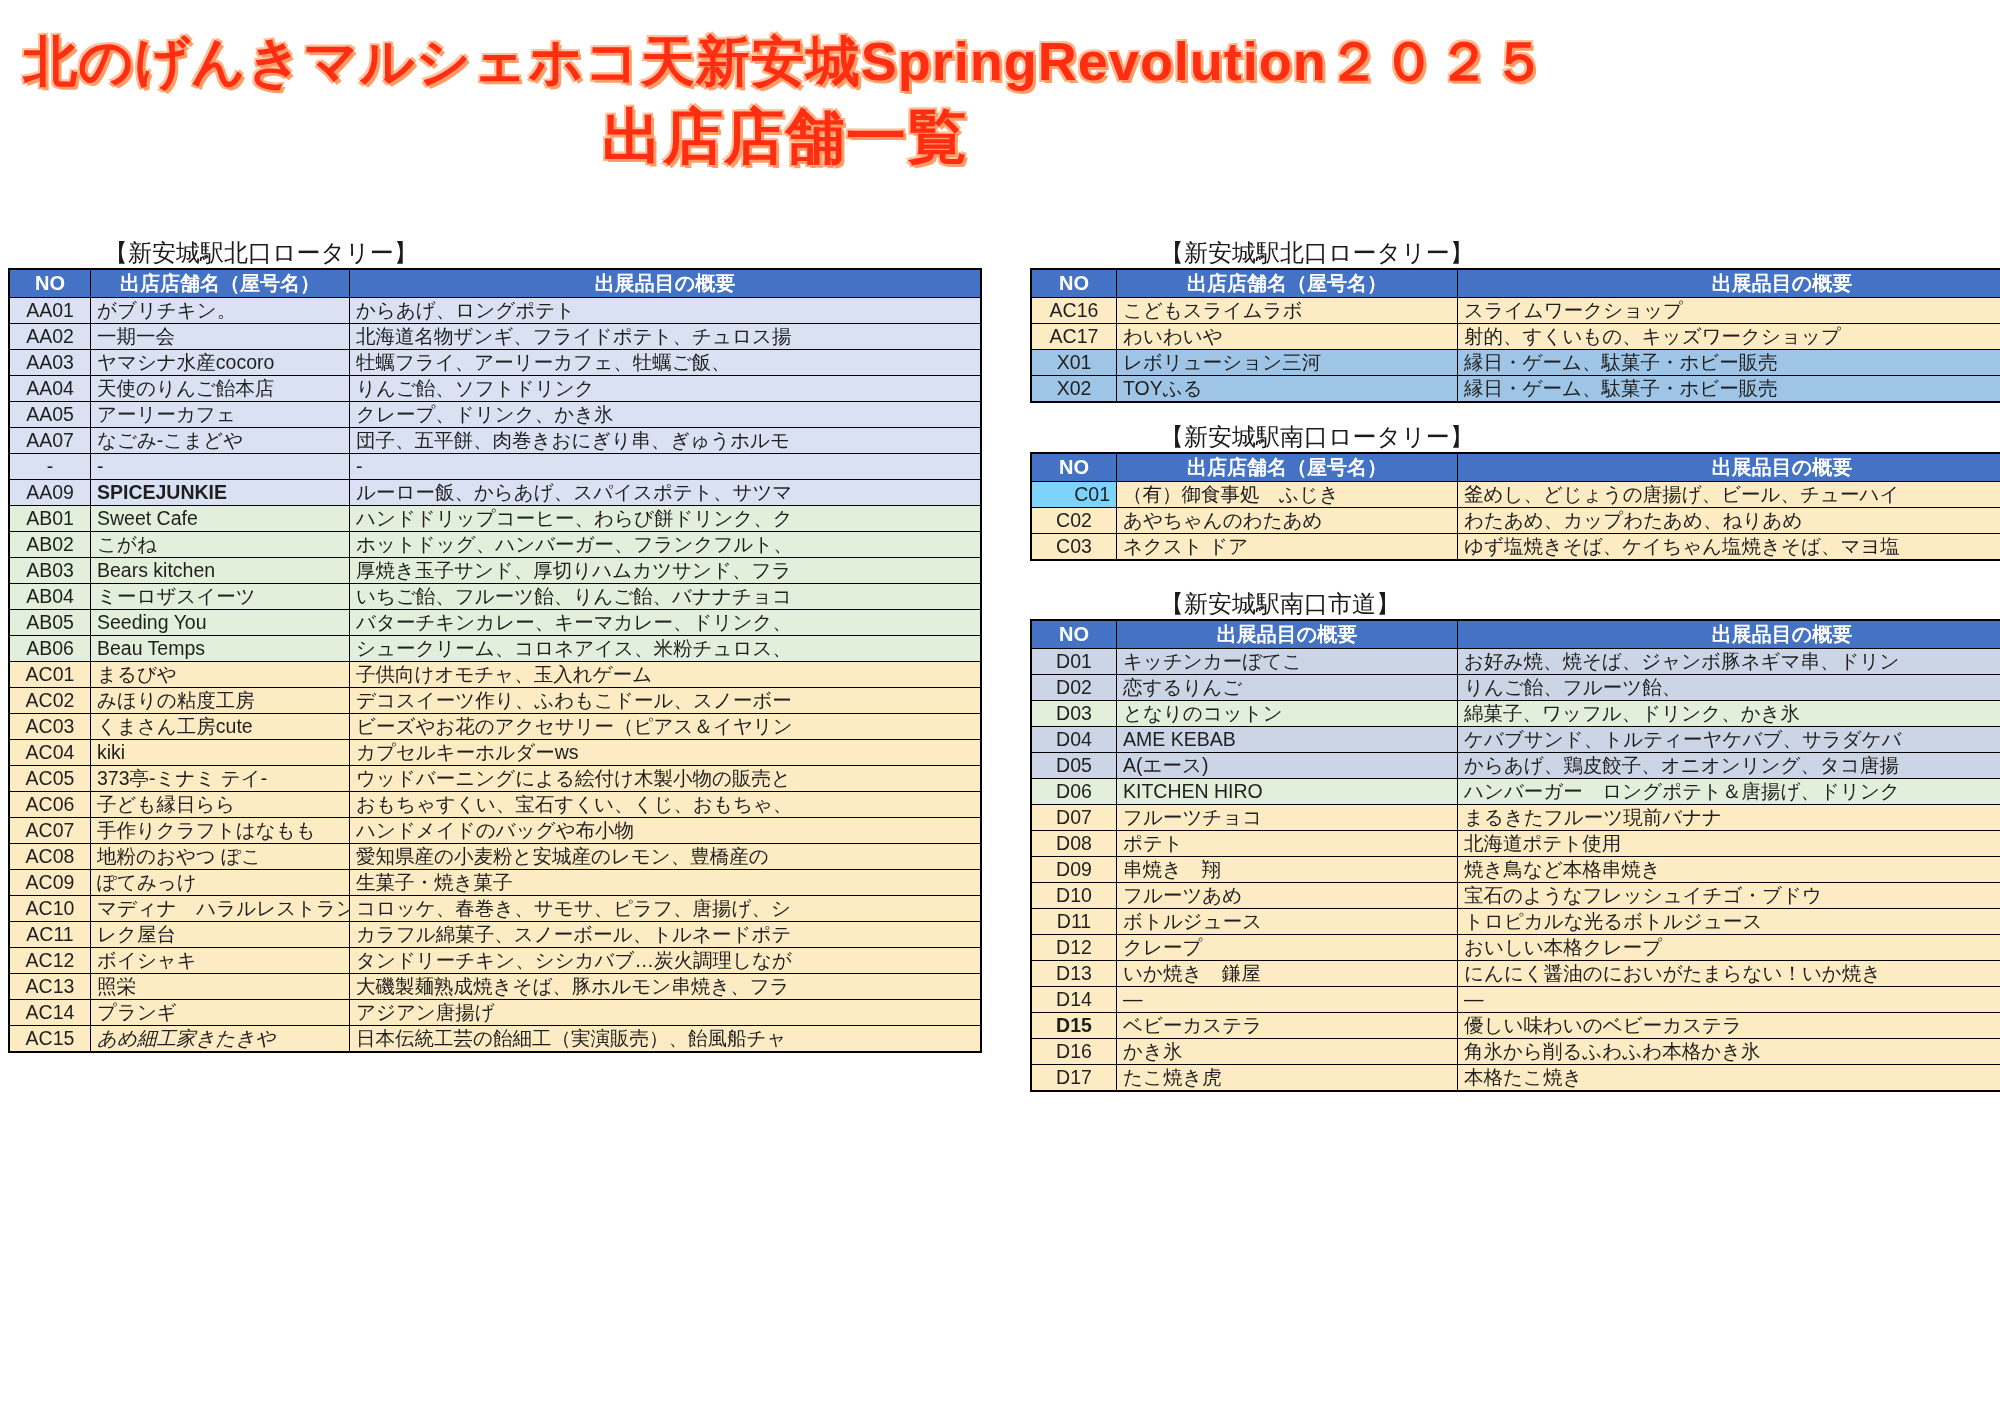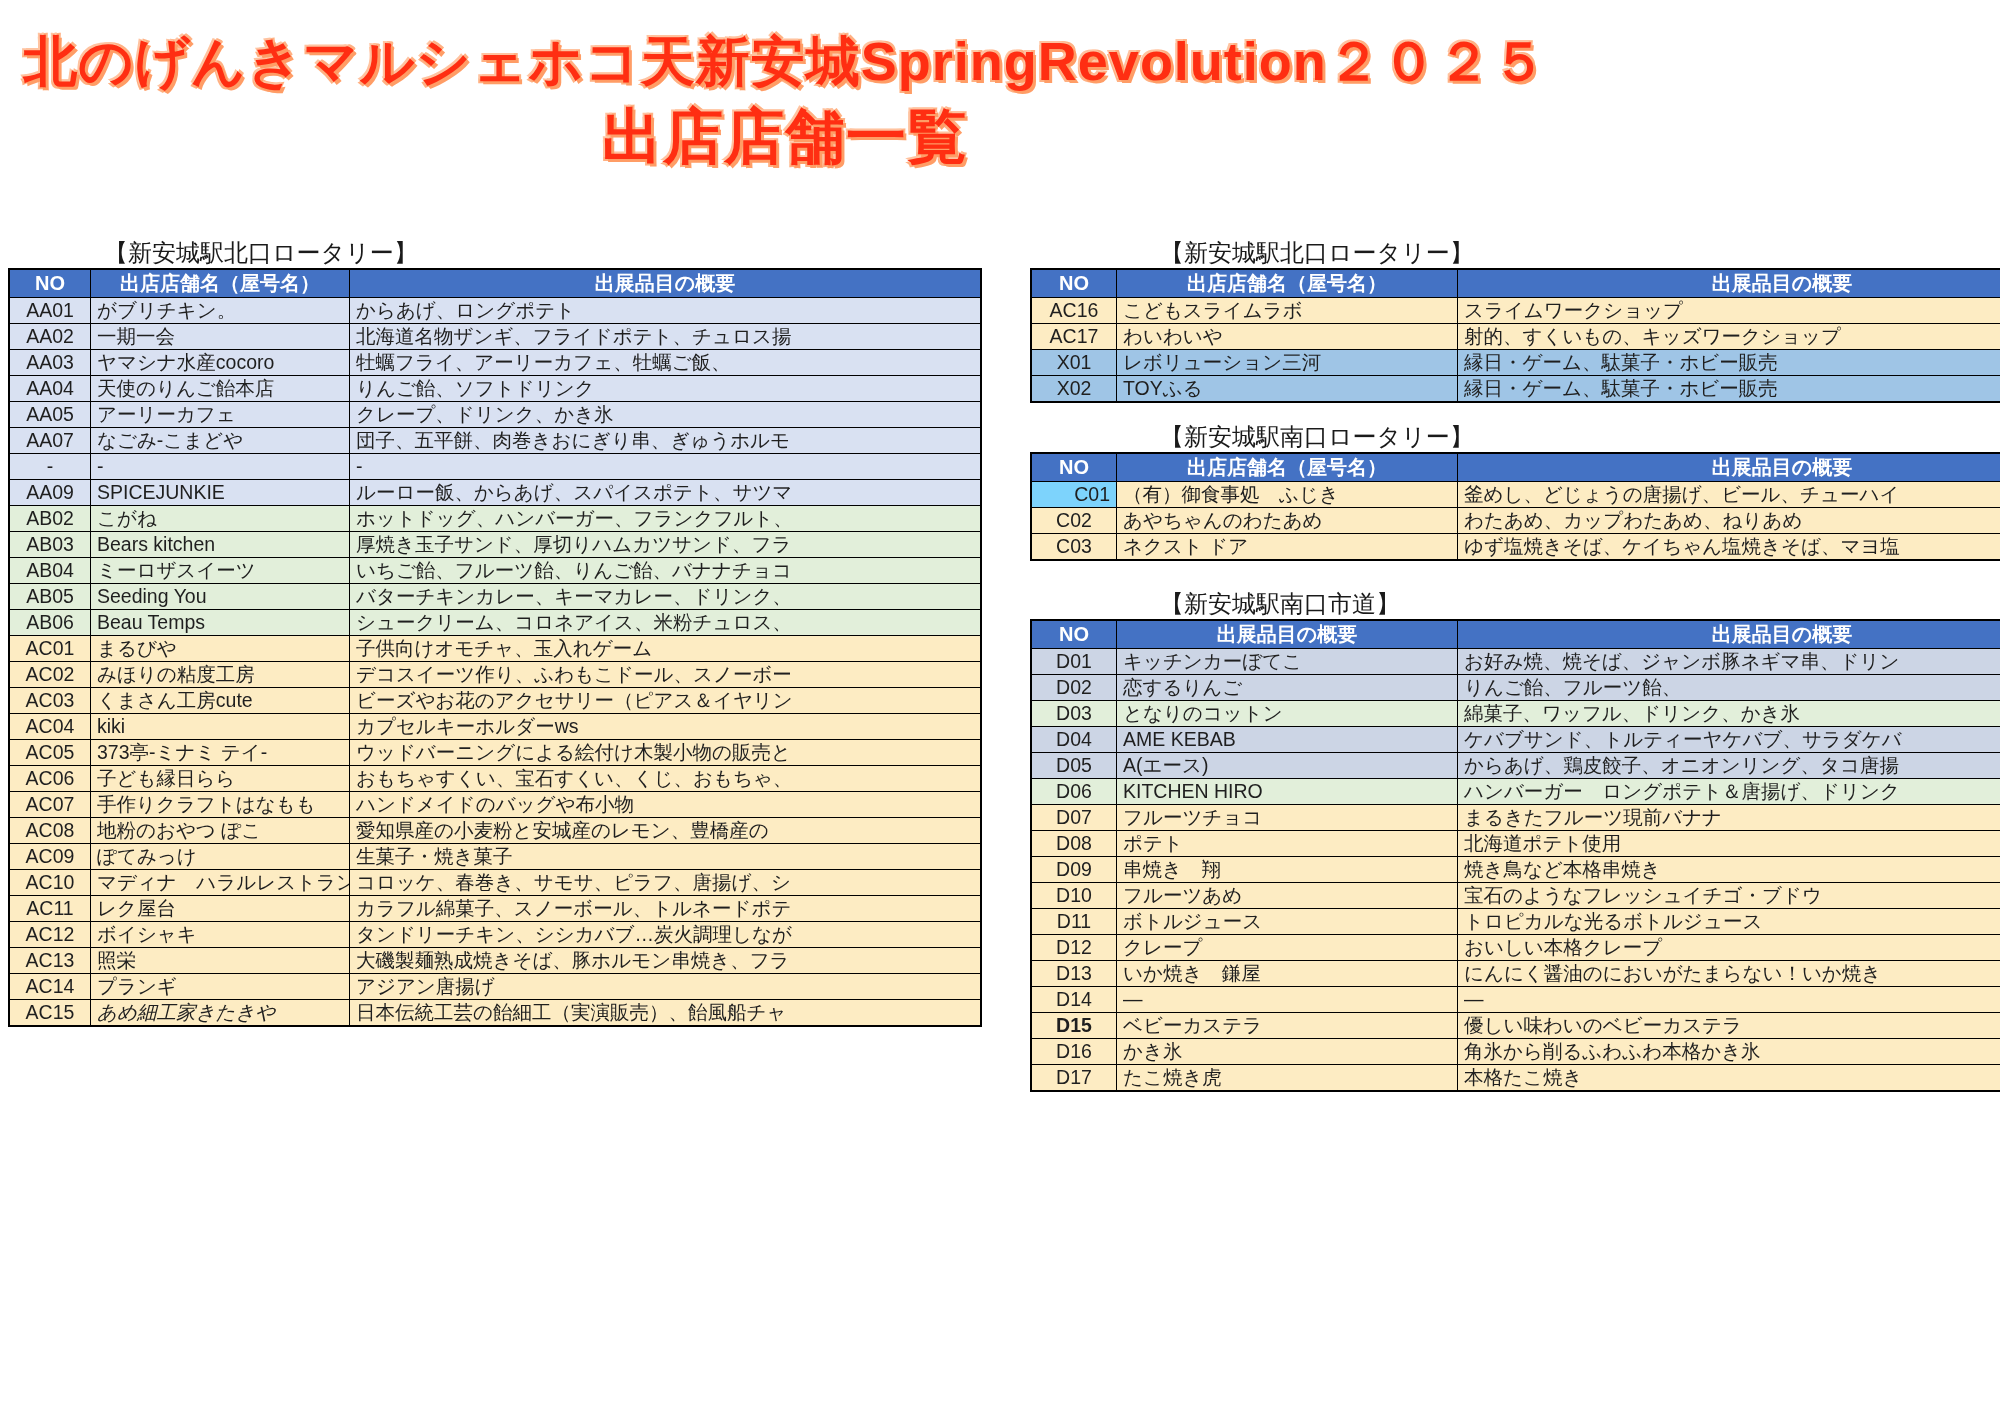--- a/index.html
+++ b/index.html
@@ -97,22 +97,27 @@
             <td class="c-name" style="background: rgb(217, 225, 242);">なごみ-こまどや</td>
             <td class="c-desc" style="background: rgb(217, 225, 242);">団子、五平餅、肉巻きおにぎり串、ぎゅうホルモ</td>
           </tr>
           <tr>
             <td class="c-no" style="background: rgb(217, 225, 242);">-</td>
             <td class="c-name" style="background: rgb(217, 225, 242);">-</td>
             <td class="c-desc" style="background: rgb(217, 225, 242);">-</td>
           </tr>
           <tr>
             <td class="c-no" style="background: rgb(217, 225, 242);">AA09</td>
-            <td class="c-name" style="background: rgb(217, 225, 242);">SPICEJUNKIE</td>
+            <td class="c-name" style="background: rgb(217, 225, 242); font-weight: bold;">SPICEJUNKIE</td>
             <td class="c-desc" style="background: rgb(217, 225, 242);">ルーロー飯、からあげ、スパイスポテト、サツマ</td>
+          </tr>
+          <tr>
+            <td class="c-no" style="background: rgb(226, 239, 218);">AB01</td>
+            <td class="c-name" style="background: rgb(226, 239, 218);">Sweet Cafe</td>
+            <td class="c-desc" style="background: rgb(226, 239, 218);">ハンドドリップコーヒー、わらび餅ドリンク、ク</td>
           </tr>
           <tr>
             <td class="c-no" style="background: rgb(226, 239, 218);">AB02</td>
             <td class="c-name" style="background: rgb(226, 239, 218);">こがね</td>
             <td class="c-desc" style="background: rgb(226, 239, 218);">ホットドッグ、ハンバーガー、フランクフルト、</td>
           </tr>
           <tr>
             <td class="c-no" style="background: rgb(226, 239, 218);">AB03</td>
             <td class="c-name" style="background: rgb(226, 239, 218);">Bears kitchen</td>
             <td class="c-desc" style="background: rgb(226, 239, 218);">厚焼き玉子サンド、厚切りハムカツサンド、フラ</td>

